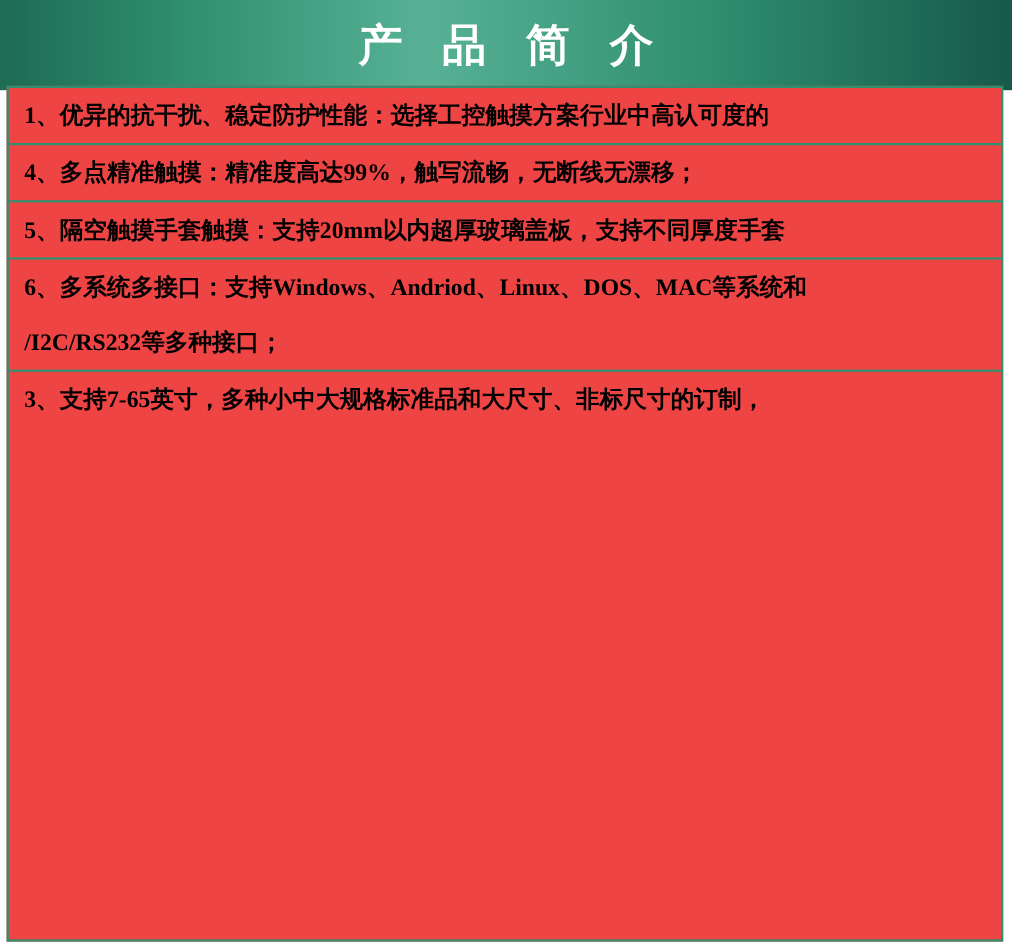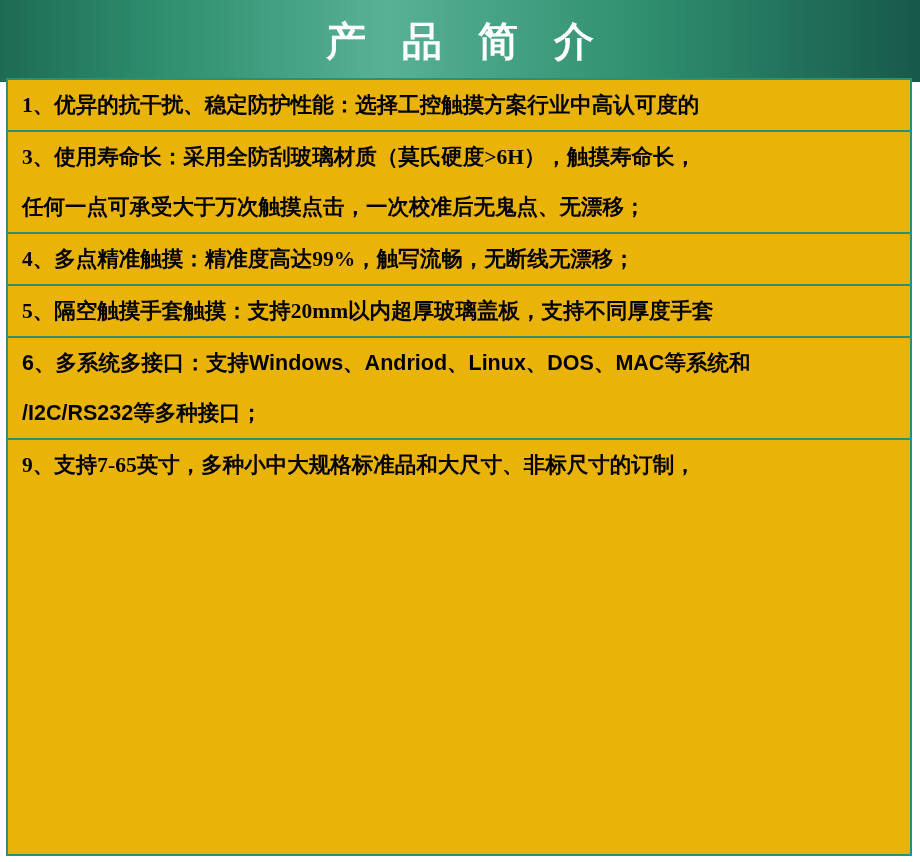--- a/index.html
+++ b/index.html
@@ -42,21 +42,21 @@
   }
   
   .content-box {
     position: absolute;
     top: 78px;
     left: 6px;
     width: 906px;
     height: 778px;
     border: 2px solid #2f8f6f;
     box-sizing: border-box;
-    background: #eab308;
+    background: #ef4444;
   }
   .item {
     border-bottom: 2px solid #2f8f6f;
     box-sizing: border-box;
     padding: 0;
   }
   .item:last-child {
     border-bottom: none;
   }
   .line {
@@ -64,55 +64,51 @@
     color: #000000;
     line-height: 50px;
     height: 50px;
     padding: 0 14px;
     white-space: nowrap;
     overflow: hidden;
     font-family: "Liberation Serif", "DejaVu Serif", serif;
     font-weight: 600;
   }
   .line.mono-ish {
-    font-family: Liberation Sans, sans-serif;
+    font-family: Liberation Serif, serif;
   }
 </style>
 </head>
 <body>
 
 <div class="page">
 
   <div class="banner">
     <div class="banner-title">产 品 简 介</div>
   </div>
 
   <div class="content-box">
 
     <div class="item">
       <div class="line">1、优异的抗干扰、稳定防护性能：选择工控触摸方案行业中高认可度的</div>
     </div>
 
 
-    <div class="item">
-      <div class="line">3、使用寿命长：采用全防刮玻璃材质（莫氏硬度&gt;6H），触摸寿命长，</div>
-      <div class="line">任何一点可承受大于万次触摸点击，一次校准后无鬼点、无漂移；</div>
-    </div>
 
     <div class="item">
       <div class="line">4、多点精准触摸：精准度高达99%，触写流畅，无断线无漂移；</div>
     </div>
 
     <div class="item">
       <div class="line">5、隔空触摸手套触摸：支持20mm以内超厚玻璃盖板，支持不同厚度手套</div>
     </div>
 
     <div class="item">
       <div class="line mono-ish">6、多系统多接口：支持Windows、Andriod、Linux、DOS、MAC等系统和</div>
       <div class="line mono-ish">/I2C/RS232等多种接口；</div>
     </div>
 
     <div class="item">
-      <div class="line">9、支持7-65英寸，多种小中大规格标准品和大尺寸、非标尺寸的订制，</div>
+      <div class="line">3、支持7-65英寸，多种小中大规格标准品和大尺寸、非标尺寸的订制，</div>
     </div>
 
   </div>
 </div>
 
 </body></html>

